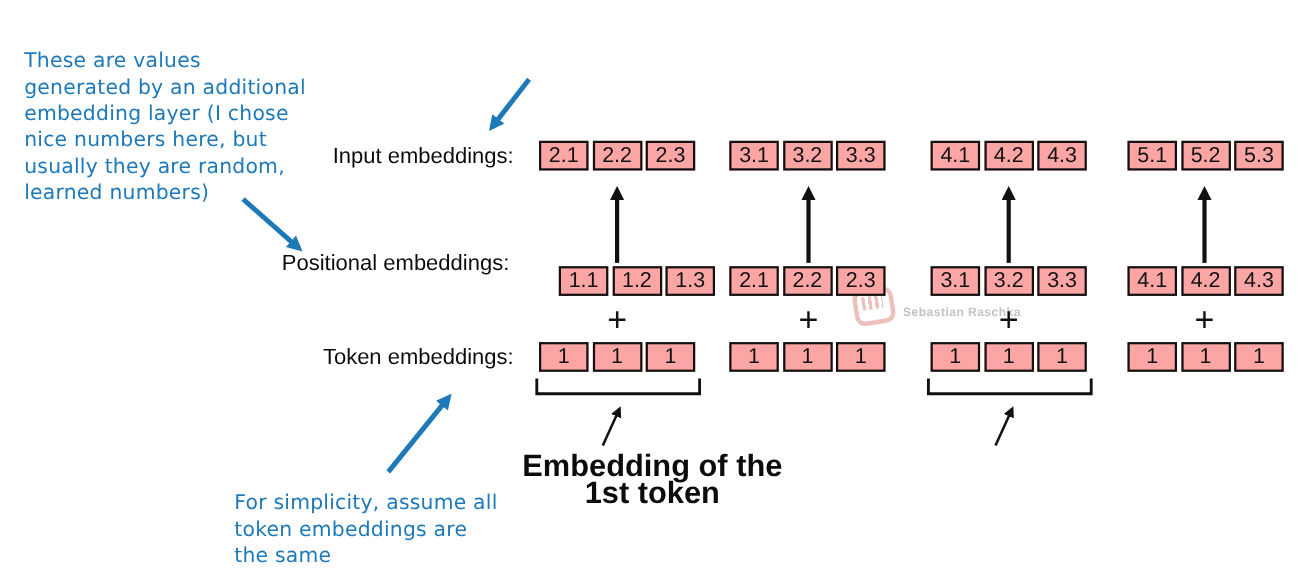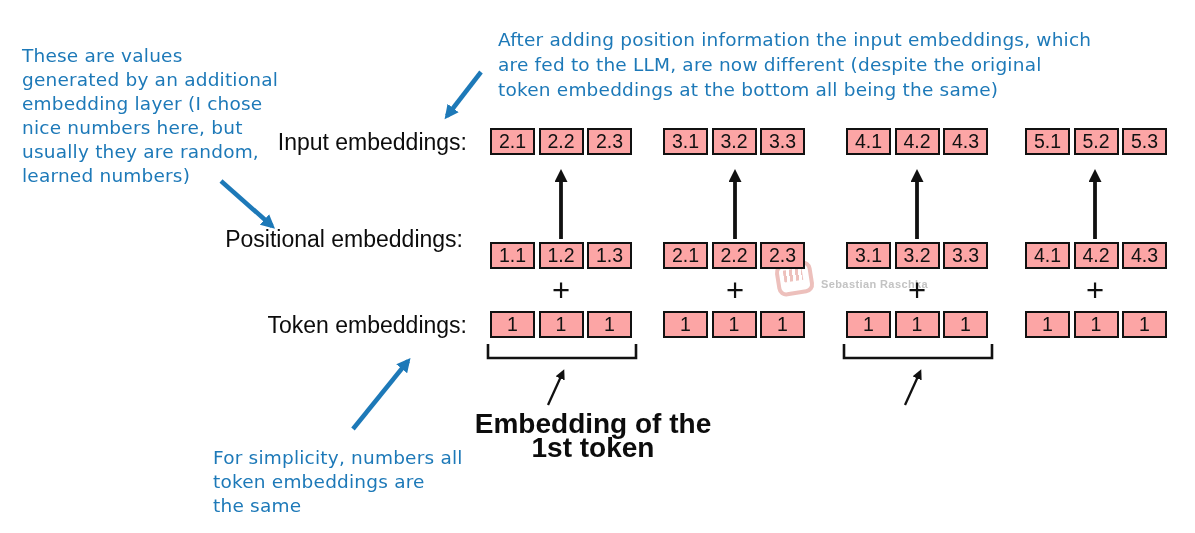--- a/index.html
+++ b/index.html
@@ -1,21 +1,21 @@
 <!DOCTYPE html>
 <html><head>
 <meta charset="utf-8">
 <style>
   html,body{margin:0;padding:0;background:#fff;}
   #canvas{position:relative;width:1195px;height:533px;background:#ffffff;overflow:hidden;
           font-family:"Liberation Sans",sans-serif;}
   .hand{position:absolute;color:#1d79b8;font-family:"DejaVu Sans",sans-serif;
         font-size:18.5px;line-height:24px;white-space:pre-line;letter-spacing:.2px;}
   .rowlabel{position:absolute;width:300px;text-align:right;color:#0c0c0c;
-            font-size:23px;line-height:27px;}
+            font-size:20px;line-height:27px;}
   .groups{position:absolute;height:30px;}
   .box-group{position:absolute;top:0;display:flex;gap:3.5px;}
   .ebox{width:45px;height:27px;border:2.5px solid #111;background:#fca5a5;box-sizing:border-box;
         display:flex;align-items:center;justify-content:center;
         font-size:19.5px;color:#111;}
   .plus{position:absolute;width:44px;text-align:center;color:#111;
         font-size:31px;line-height:30px;font-weight:400;}
   .toklabel{position:absolute;width:250px;text-align:center;color:#0c0c0c;
             font-weight:bold;font-size:28px;line-height:24px;}
   #overlay{position:absolute;left:0;top:0;z-index:3;pointer-events:none;}
@@ -36,24 +36,21 @@
     <div class="wm-seal-inner"></div>
   </div>
   <div class="wm-text">Sebastian Raschka</div>
 
   <div class="hand" style="left:22px;top:44px;width:260px;">These are values
 generated by an additional
 embedding layer (I chose
 nice numbers here, but
 usually they are random,
 learned numbers)</div>
-  <div class="hand" style="left:498px;top:27px;width:600px;line-height:25px;">After adding position information the input embeddings, which
-are fed to the LLM, are now different (despite the original
-token embeddings at the bottom all being the same)</div>
-  <div class="hand" style="left:213px;top:446px;width:270px;">For simplicity, numbers all
+  <div class="hand" style="left:213px;top:446px;width:270px;">For simplicity, assume all
 token embeddings are
 the same</div>
 
   <div class="rowlabel" style="left:167px;top:129px;">Input embeddings:</div>
   <div class="rowlabel" style="left:163px;top:226px;">Positional embeddings:</div>
   <div class="rowlabel" style="left:167px;top:312px;">Token embeddings:</div>
 
   <div class="groups" style="left:490px;top:128px;width:690px;">
       <div class="box-group" style="left: 0px;">
         <div class="ebox">2.1</div>
@@ -70,21 +67,21 @@
         <div class="ebox">4.2</div>
         <div class="ebox">4.3</div>
       </div>
       <div class="box-group" style="left: 535px;">
         <div class="ebox">5.1</div>
         <div class="ebox">5.2</div>
         <div class="ebox">5.3</div>
       </div>
     </div>
   <div class="groups" style="left:490px;top:242px;width:690px;">
-      <div class="box-group" style="left: 0px;">
+      <div class="box-group" style="left: 18px;">
         <div class="ebox">1.1</div>
         <div class="ebox">1.2</div>
         <div class="ebox">1.3</div>
       </div>
       <div class="box-group" style="left: 173px;">
         <div class="ebox">2.1</div>
         <div class="ebox">2.2</div>
         <div class="ebox">2.3</div>
       </div>
       <div class="box-group" style="left: 356px;">

